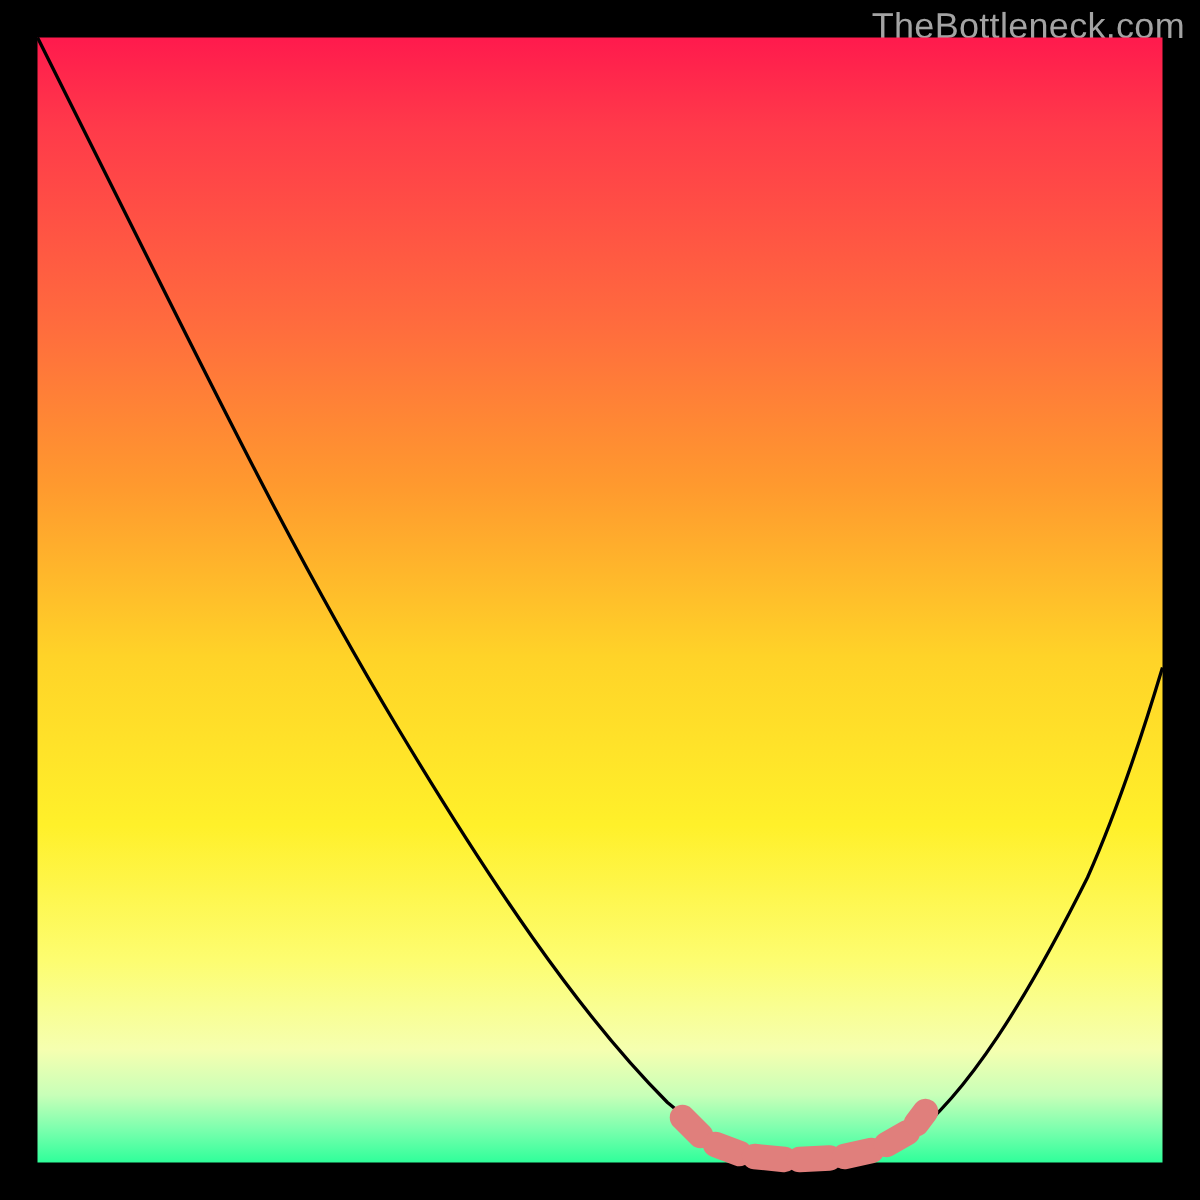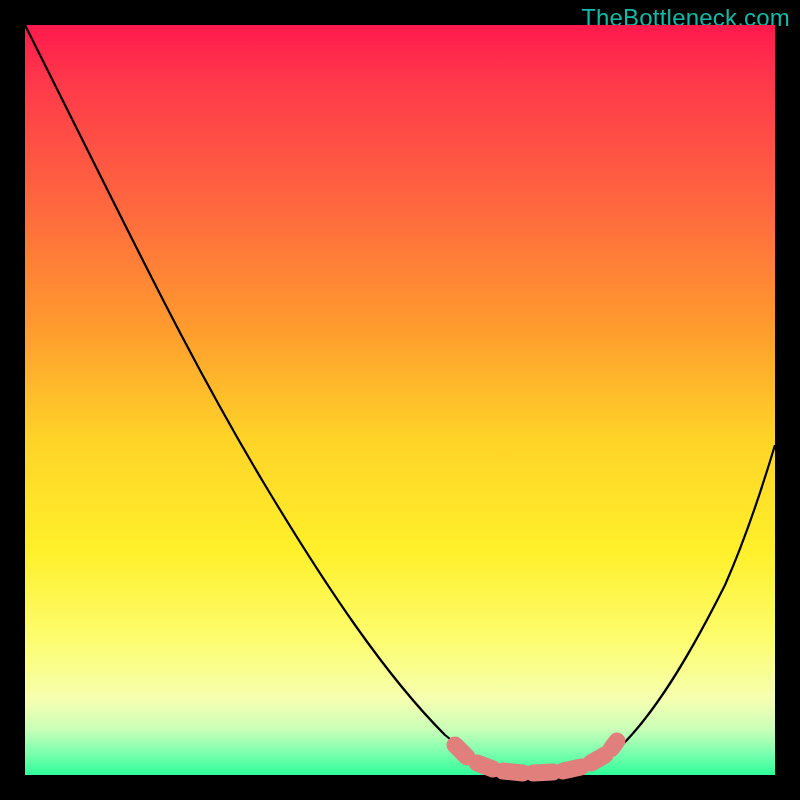--- a/index.html
+++ b/index.html
@@ -34,21 +34,21 @@
       #f5ffb0 90%,
       #c8ffb8 94%,
       #7dffae 97%,
       #2fff9a 100%
     );
   }
   .watermark {
     position: absolute;
     top: 4px;
     right: 10px;
-    color: #14b8a6;
+    color: #a3a3a3;
     font-size: 24px;
     font-weight: 500;
     letter-spacing: 0.2px;
     user-select: none;
   }
   svg.curve {
     position: absolute;
     left: 0;
     top: 0;
     width: 750px;

